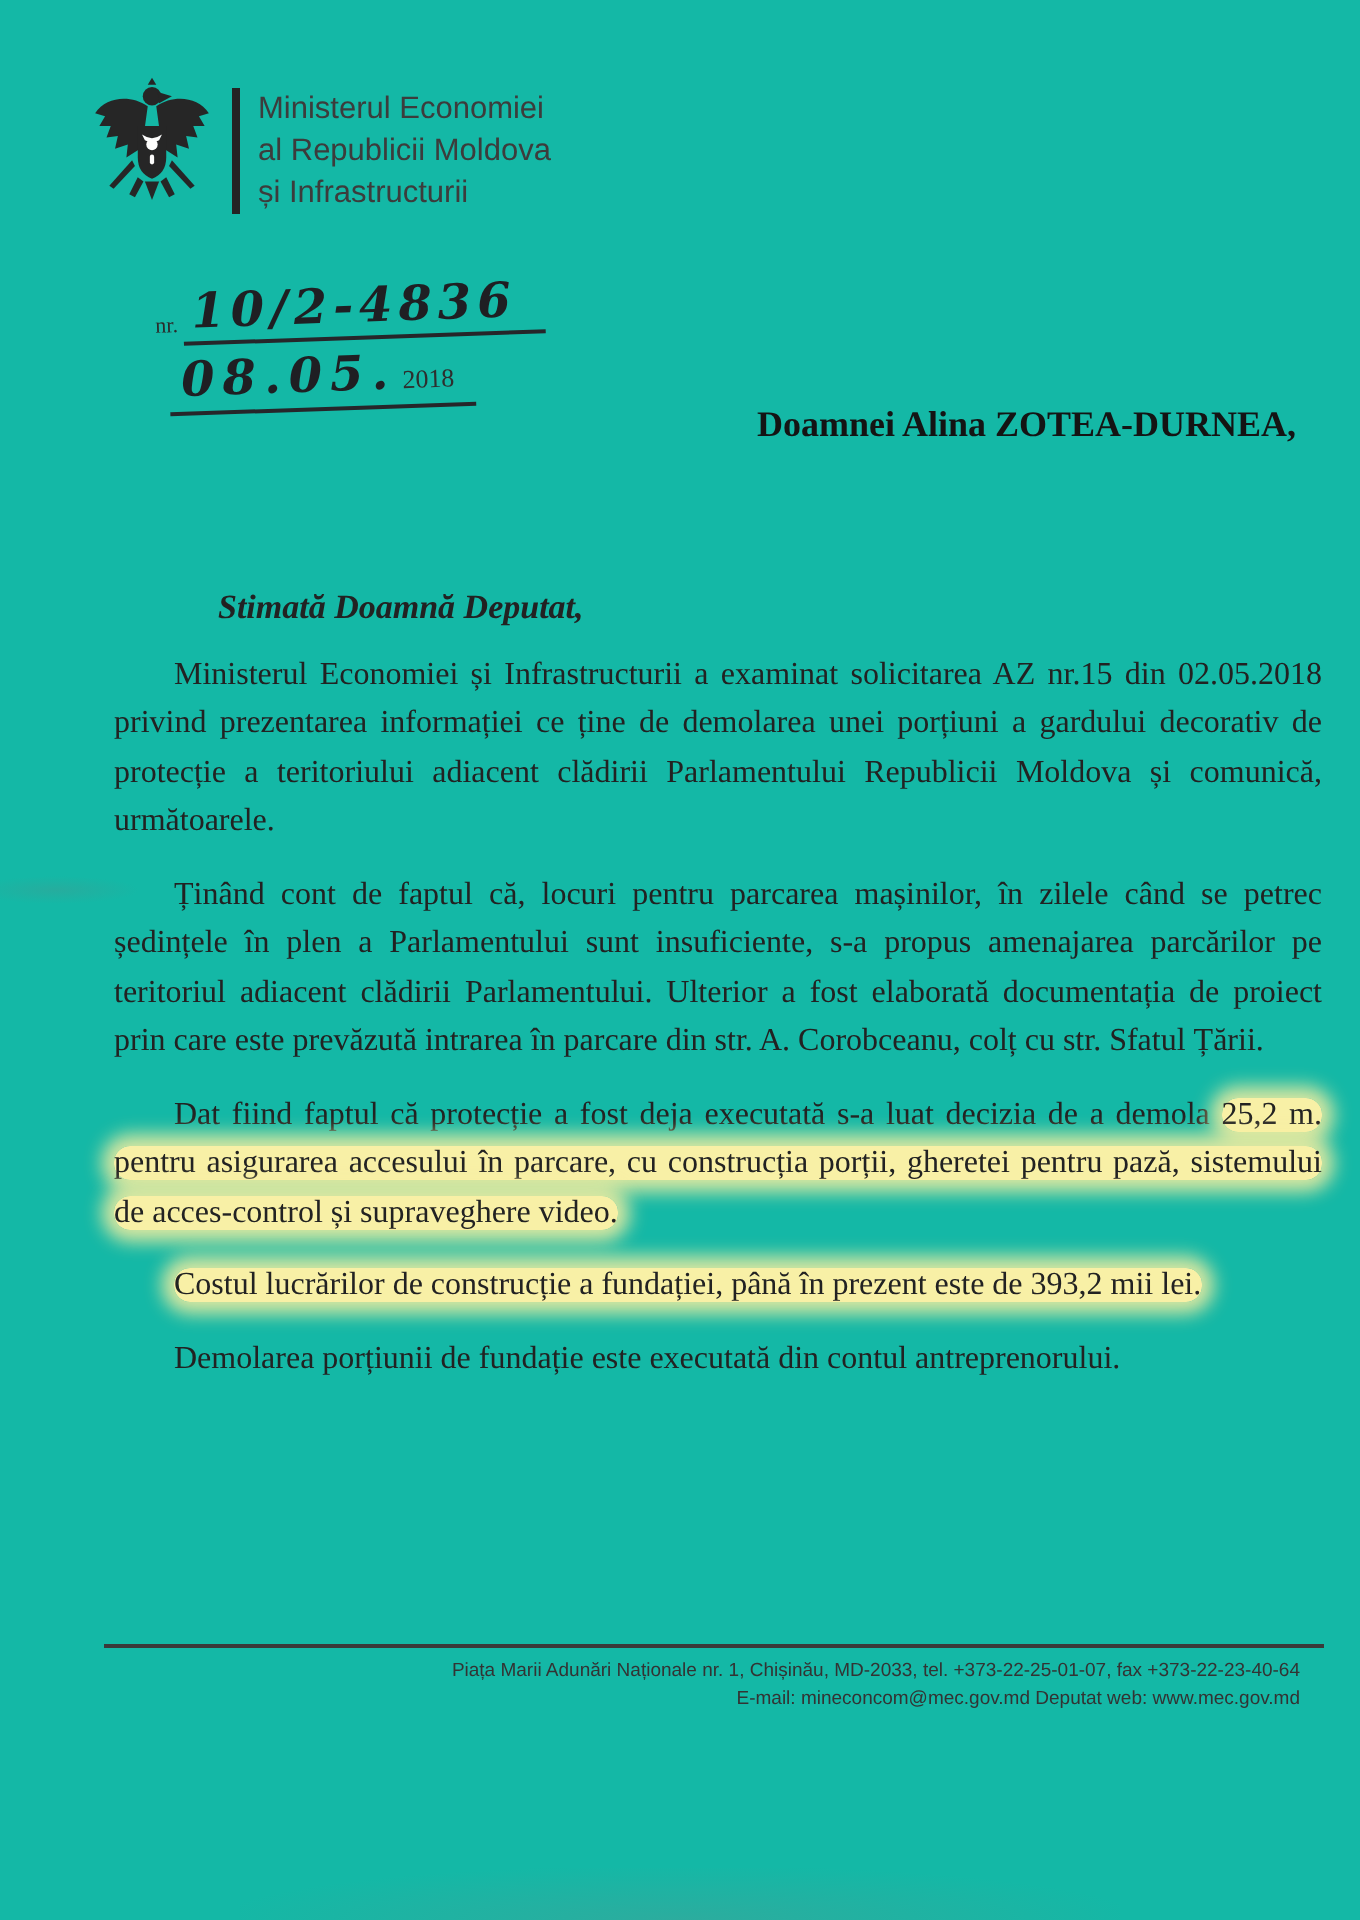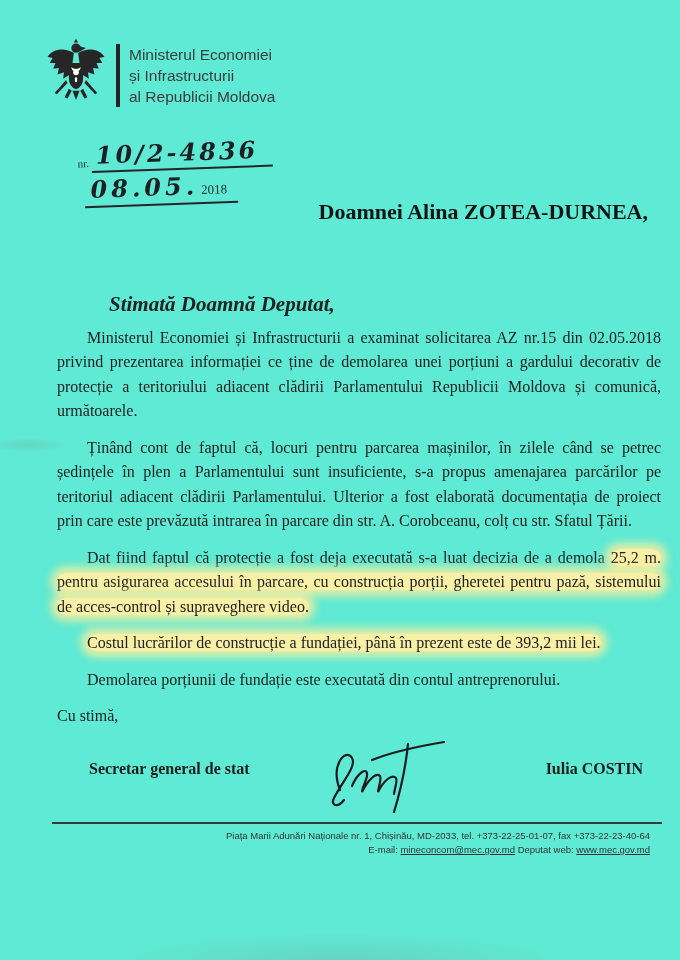--- a/index.html
+++ b/index.html
@@ -1,21 +1,21 @@
 <!DOCTYPE html>
 <html lang="ro"><head>
 <meta charset="utf-8">
 <style>
   html, body { margin: 0; padding: 0; background: #e8e8e8; }
   .page {
     position: relative;
     width: 680px;
     height: 960px;
     margin: 0 auto;
-    background: #5eead4;
+    background: #14b8a6;
     overflow: hidden;
     font-family: "Liberation Serif", serif;
     color: #1d1d1d;
   }
   
   .smudge-left {
     position: absolute; left: 0; top: 438px; width: 70px; height: 14px;
     background: radial-gradient(ellipse at 40% 50%, rgba(120,120,120,0.18), rgba(120,120,120,0) 70%);
   }
   .smudge-bottom {
@@ -43,30 +43,30 @@
     color: #1f1f23;
   }
   .reg-number { font-size: 24px; letter-spacing: 3px; border-bottom: 2.5px solid #26262a; padding: 0 14px 1px 4px; }
   .reg-row2 { margin-top: 2px; margin-left: 6px; border-bottom: 2.5px solid #26262a; display: inline-block; padding: 0 10px 2px 6px; }
   .reg-date { font-size: 24px; letter-spacing: 4px; }
   .reg-year { font-family: "Liberation Serif", serif; font-style: normal; font-weight: normal; font-size: 13px; color: #2e2e2e; margin-left: 3px; }
 
   
   .addressee {
     position: absolute; right: 32px; top: 200px; width: 430px;
-    text-align: right; font-weight: bold; font-size: 22px; line-height: 24px;
+    text-align: right; font-weight: bold; font-size: 18px; line-height: 24px;
     color: #141414;
   }
 
   
   .body {
     position: absolute; left: 57px; top: 292px; width: 604px;
     font-size: 16px; line-height: 24.5px; color: #222;
   }
-  .salutation { font-weight: bold; font-style: italic; font-size: 21px; margin: 0 0 9px 52px; }
+  .salutation { font-weight: bold; font-style: italic; font-size: 17px; margin: 0 0 9px 52px; }
   .body p { margin: 0 0 12px 0; text-align: justify; text-indent: 30px; }
   .body p.loose { line-height: 30px; margin-bottom: 6px; }
   .closing { text-indent: 0 !important; margin-top: 4px !important; }
   .hl {
     background: #f8f0a6;
     box-shadow: 0 0 9px 6px rgba(248, 238, 160, 0.85);
     border-radius: 8px;
     box-decoration-break: clone;
     -webkit-box-decoration-break: clone;
   }
@@ -80,21 +80,21 @@
   .sig-name { position: absolute; right: 18px; top: 22px; font-weight: bold; font-size: 16px; }
 
   
   .footer-rule { position: absolute; left: 52px; top: 822px; width: 610px; border-top: 2px solid #3a3a3a; }
   .footer {
     position: absolute; left: 30px; top: 829px; width: 620px;
     text-align: right;
     font-family: "Liberation Sans", sans-serif;
     font-size: 9.5px; line-height: 14px; color: #333;
   }
-  .footer a, .footer .link { color: #333; text-decoration: underline; }
+  .footer a, .footer .link { color: #333; }
 </style>
 </head>
 <body>
 
 <div class="page">
 
   <div class="smudge-left"></div>
   <div class="smudge-bottom"></div>
 
   <svg class="emblem" viewBox="0 0 90 100" xmlns="http://www.w3.org/2000/svg">
@@ -120,22 +120,22 @@
 
     <g fill="#fdfdfc">
       <circle cx="45" cy="49" r="4"></circle>
       <path d="M38 42 q7 5 14 0 l-2 4 q-5 3 -10 0 z"></path>
       <rect x="43.5" y="56" width="3" height="7" rx="1.5"></rect>
     </g>
   </svg>
 
   <div class="ministry">
     <div>Ministerul Economiei</div>
+    <div>al Republicii Moldova</div>
     <div>și Infrastructurii</div>
-    <div>al Republicii Moldova</div>
   </div>
 
   <div class="reg">
     <div class="reg-row1">
       <span class="nr-label">nr.</span>
       <span class="hand reg-number">10/2-4836</span>
     </div>
     <div class="reg-row2">
       <span class="hand reg-date">08.05.</span><span class="reg-year">2018</span>
     </div>
@@ -152,35 +152,22 @@
 
     <p>Ținând cont de faptul că, locuri pentru parcarea mașinilor, în zilele când se petrec ședințele în plen a Parlamentului sunt insuficiente, s-a propus amenajarea parcărilor pe teritoriul adiacent clădirii Parlamentului. Ulterior a fost elaborată documentația de proiect prin care este prevăzută intrarea în parcare din str. A. Corobceanu, colț cu str. Sfatul Țării.</p>
 
     <p><span>Dat fiind faptul că protecție a fost deja executată s-a luat decizia de a demola </span><span class="hl">25,2 m. pentru asigurarea accesului în parcare, cu construcția porții, gheretei pentru pază, sistemului de acces-control și supraveghere video.</span></p>
 
     <p><span class="hl">Costul lucrărilor de construcție a fundației, până în prezent este de 393,2 mii lei.</span></p>
 
     <p>Demolarea porțiunii de fundație este executată din contul antreprenorului.</p>
 
 
-    <p class="closing">Cu stimă,</p>
   </div>
 
-  <div class="sig-row">
-    <div class="sig-title">Secretar general de stat</div>
-    <svg class="sig-script" width="150" height="80" viewBox="0 0 150 80" xmlns="http://www.w3.org/2000/svg">
-      <g fill="none" stroke="#1c1c20" stroke-width="2.2" stroke-linecap="round">
-        <path d="M28 52 C 18 26, 34 10, 40 20 C 45 28, 30 44, 22 60 C 18 68, 26 70, 32 62"></path>
-        <path d="M40 48 C 46 34, 56 28, 55 38 C 54 44, 50 50, 50 54 C 56 42, 64 34, 68 38 C 70 41, 66 50, 66 54 C 72 42, 80 36, 84 40 C 86 43, 82 52, 82 56"></path>
-        <path d="M96 6 C 94 26, 90 48, 82 74"></path>
-        <path d="M60 22 C 80 14, 108 8, 132 4"></path>
-      </g>
-    </svg>
-    <div class="sig-name">Iulia COSTIN</div>
-  </div>
 
   <div class="footer-rule"></div>
   <div class="footer">
     <div>Piața Marii Adunări Naționale nr. 1, Chișinău, MD-2033, tel. +373-22-25-01-07, fax +373-22-23-40-64</div>
     <div>
       <span>E-mail:</span>
       <span class="link">mineconcom@mec.gov.md</span>
       <span>Deputat web:</span>
       <span class="link">www.mec.gov.md</span>
     </div>

